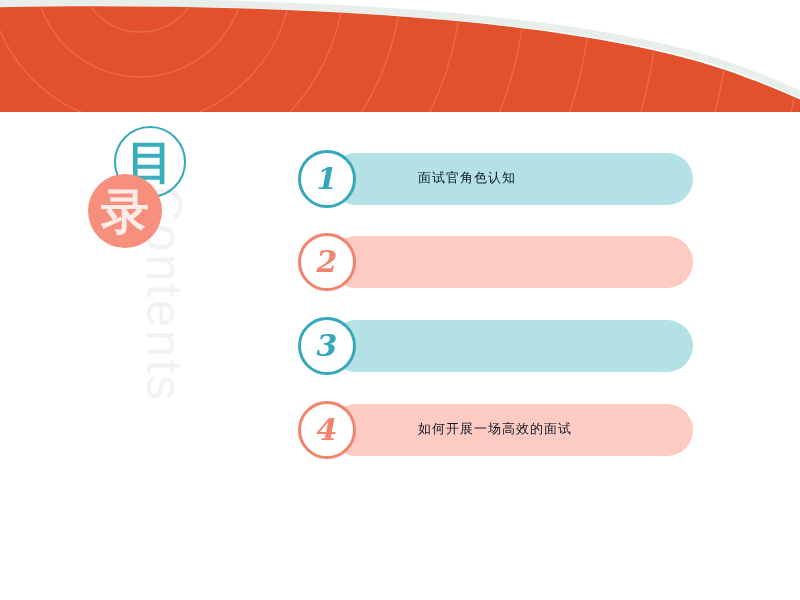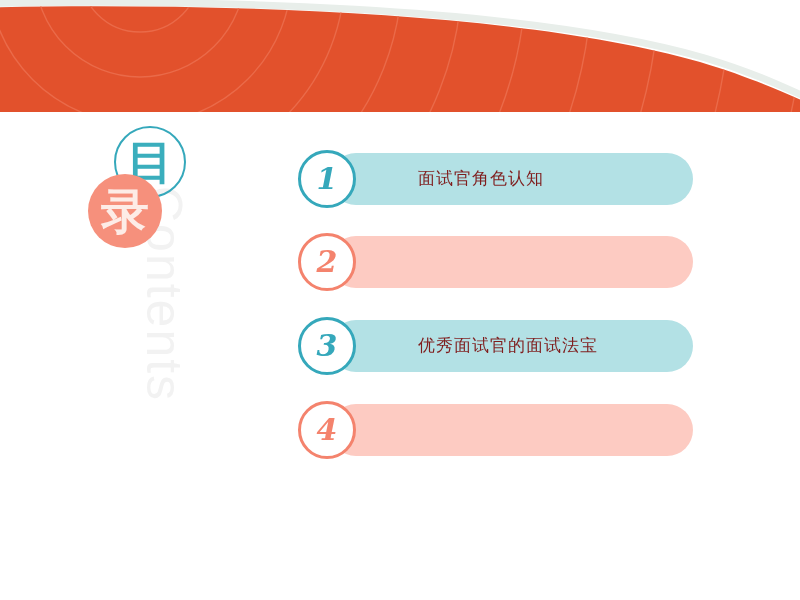--- a/index.html
+++ b/index.html
@@ -136,22 +136,22 @@
     box-sizing: border-box;
   }
 
   .item-label {
     position: absolute;
     left: 120px;
     top: 0;
     height: 56px;
     display: flex;
     align-items: center;
-    font-size: 17px;
-    color: #7f1d1d;
+    font-size: 13px;
+    color: #0f172a;
     letter-spacing: 1px;
     white-space: nowrap;
     font-family: "DejaVu Sans", "Liberation Sans", sans-serif;
     z-index: 3;
   }
 
   .item-num-circle {
     position: absolute;
     left: 0px;
     top: 0px;
@@ -261,28 +261,28 @@
 
     <div class="item-row row-1 v-pink">
       <div class="item-bar"></div>
       <div class="item-num-circle">
         <span class="num">2</span>
       </div>
     </div>
 
     <div class="item-row row-2 v-teal">
       <div class="item-bar"></div>
-      <div class="item-label">优秀面试官的面试法宝</div>
       <div class="item-num-circle">
         <span class="num">3</span>
       </div>
     </div>
 
     <div class="item-row row-3 v-pink">
       <div class="item-bar"></div>
+      <div class="item-label">如何开展一场高效的面试</div>
       <div class="item-num-circle">
         <span class="num">4</span>
       </div>
     </div>
 
   </div>
 
 </div>
 
 </body></html>

